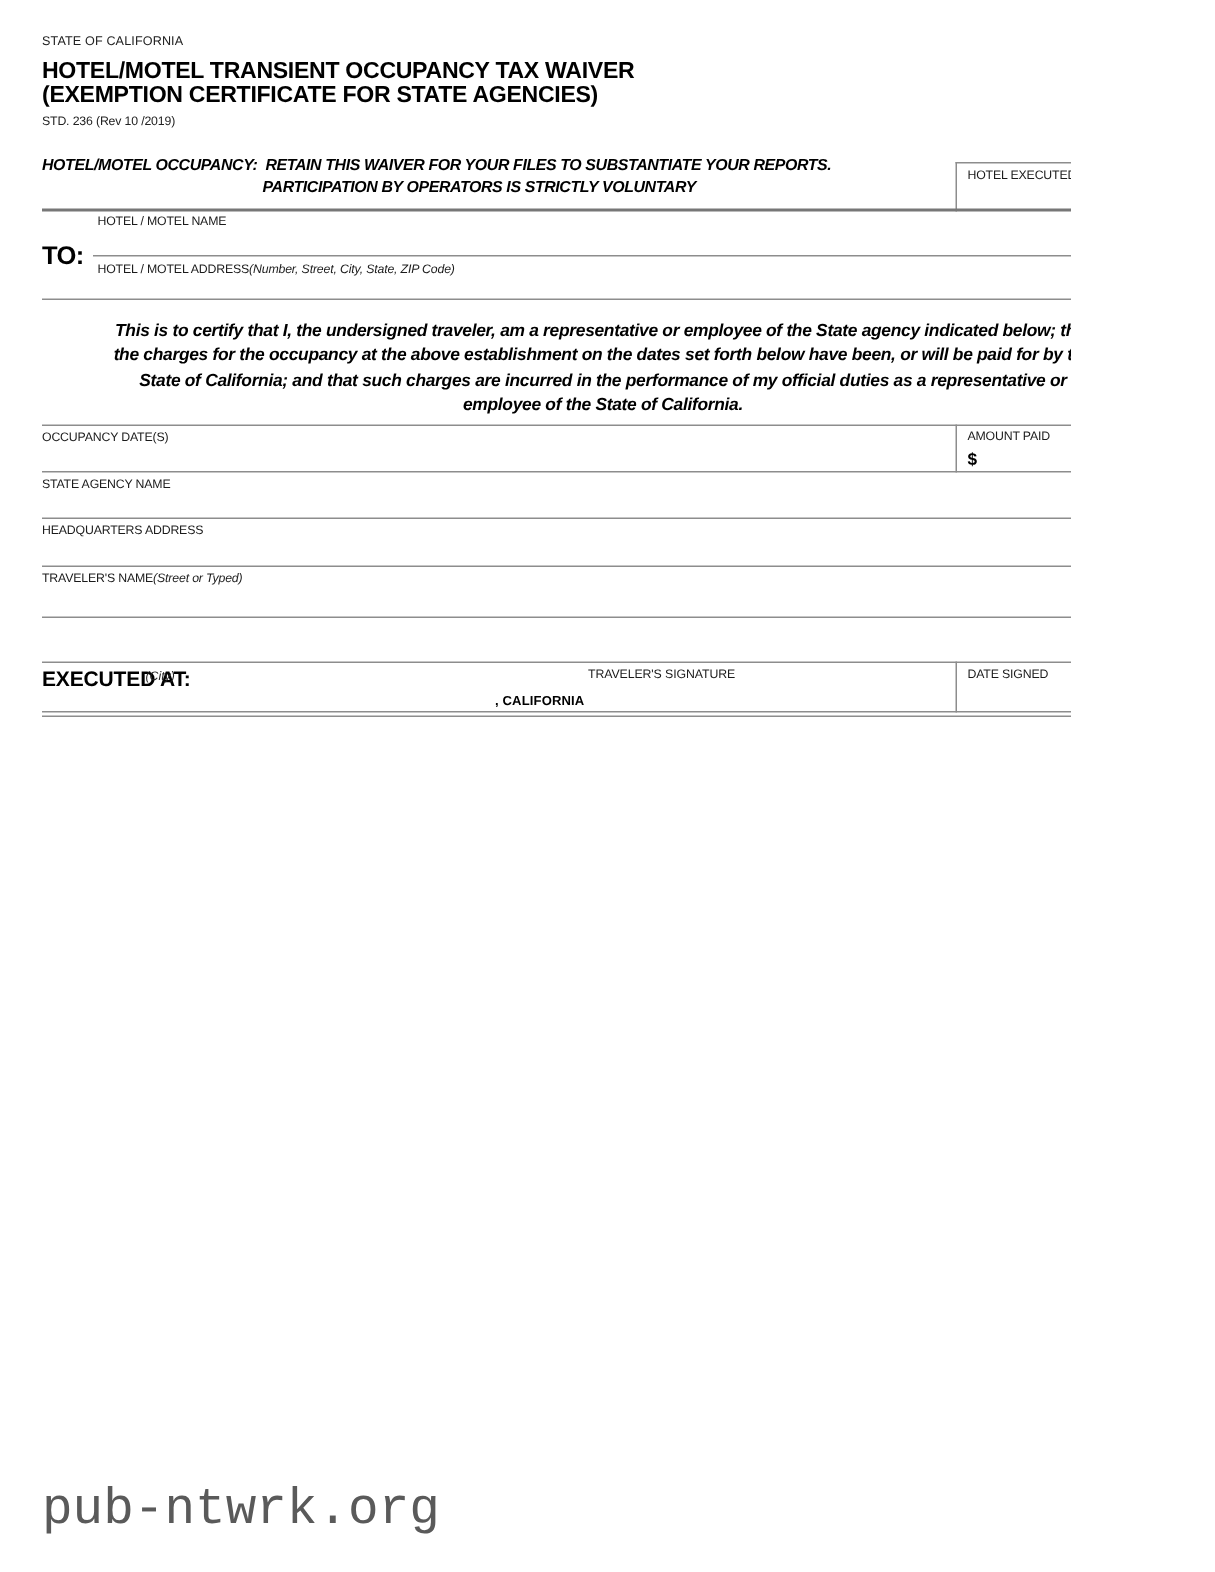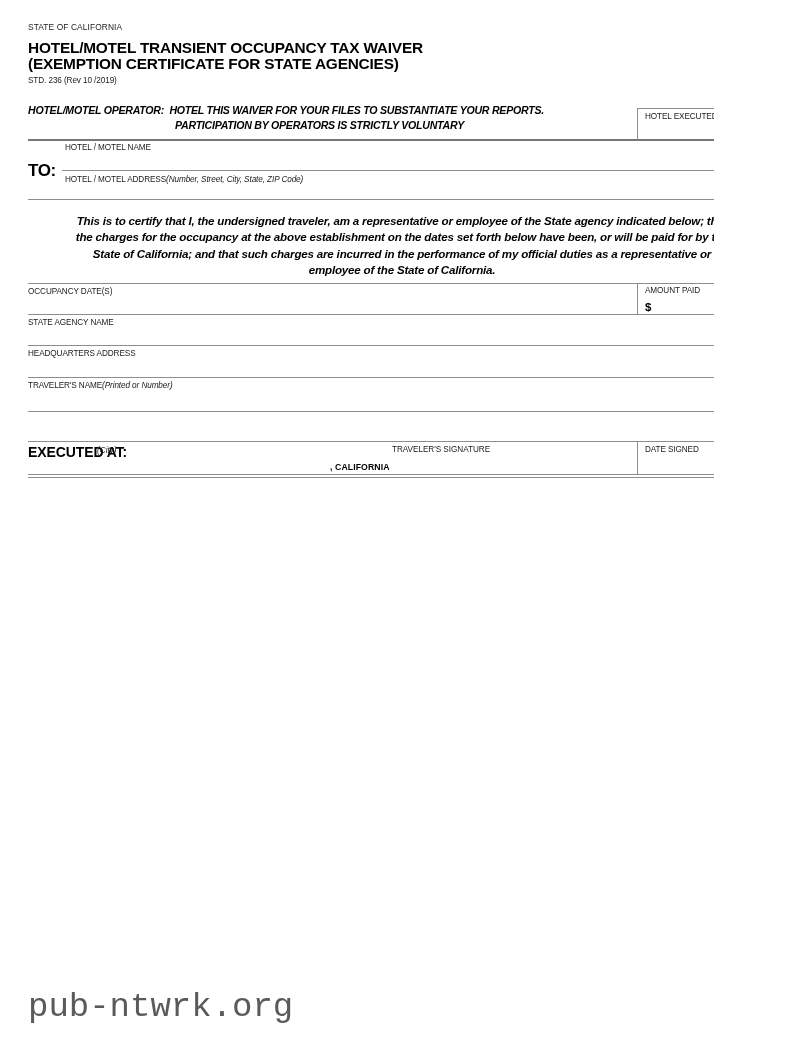--- a/index.html
+++ b/index.html
@@ -147,21 +147,21 @@
 <div class="page">
 
   <div class="t agency" style="left:28px; top:23px;">STATE OF CALIFORNIA</div>
 
   <div class="t title" style="left:28px; top:56px;">(EXEMPTION CERTIFICATE FOR STATE AGENCIES)</div>
 
   <div class="t title" style="left:28px; top:40px;">HOTEL/MOTEL TRANSIENT OCCUPANCY TAX WAIVER</div>
 
   <div class="t stdno" style="left:28px; top:76px;">STD. 236 (Rev 10 /2019)</div>
 
-  <div class="t oper" style="left:28px; top:105px;">HOTEL/MOTEL OPERATOR:  HOTEL THIS WAIVER FOR YOUR FILES TO SUBSTANTIATE YOUR REPORTS.</div>
+  <div class="t oper" style="left:28px; top:105px;">HOTEL/MOTEL OCCUPANCY:  RETAIN THIS WAIVER FOR YOUR FILES TO SUBSTANTIATE YOUR REPORTS.</div>
 
   <div class="t oper" style="left:175px; top:120px;">PARTICIPATION BY OPERATORS IS STRICTLY VOLUNTARY</div>
 
   <div class="rule" style="left:637px; top:108px; width:153px;"></div>
   <div class="vrule" style="left:637px; top:108px; height:33px;"></div>
   <div class="t lbl" style="left:645px; top:112px;">HOTEL EXECUTED</div>
   <div class="t lbl" style="left:645px; top:126px; width:140px;"></div>
 
   <div class="rule thick" style="left:28px; top:139px; width:762px;"></div>
 
@@ -190,21 +190,21 @@
 
   <div class="rule" style="left:28px; top:314px; width:762px;"></div>
   <div class="t lbl" style="left:28px; top:318px;">STATE AGENCY NAME</div>
   <div class="t lbl" style="left:28px; top:332px; width:740px;"></div>
 
   <div class="rule" style="left:28px; top:345px; width:762px;"></div>
   <div class="t lbl" style="left:28px; top:349px;">HEADQUARTERS ADDRESS</div>
   <div class="t lbl" style="left:28px; top:363px; width:740px;"></div>
 
   <div class="rule" style="left:28px; top:377px; width:762px;"></div>
-  <div class="t lbl" style="left:28px; top:381px;"><span>TRAVELER'S NAME</span><span class="it">(Printed or Number)</span></div>
+  <div class="t lbl" style="left:28px; top:381px;"><span>TRAVELER'S NAME</span><span class="it">(Street or Typed)</span></div>
   <div class="t lbl" style="left:28px; top:395px; width:740px;"></div>
 
   <div class="rule" style="left:28px; top:411px; width:762px;"></div>
 
 
   <div class="rule" style="left:28px; top:441px; width:762px;"></div>
 
   <div class="t execlabel" style="left:28px; top:445px;">EXECUTED AT:</div>
   <div class="t cityhint" style="left:97px; top:446px;">(City)</div>
   <div class="t lbl" style="left:140px; top:460px; width:180px;"></div>

